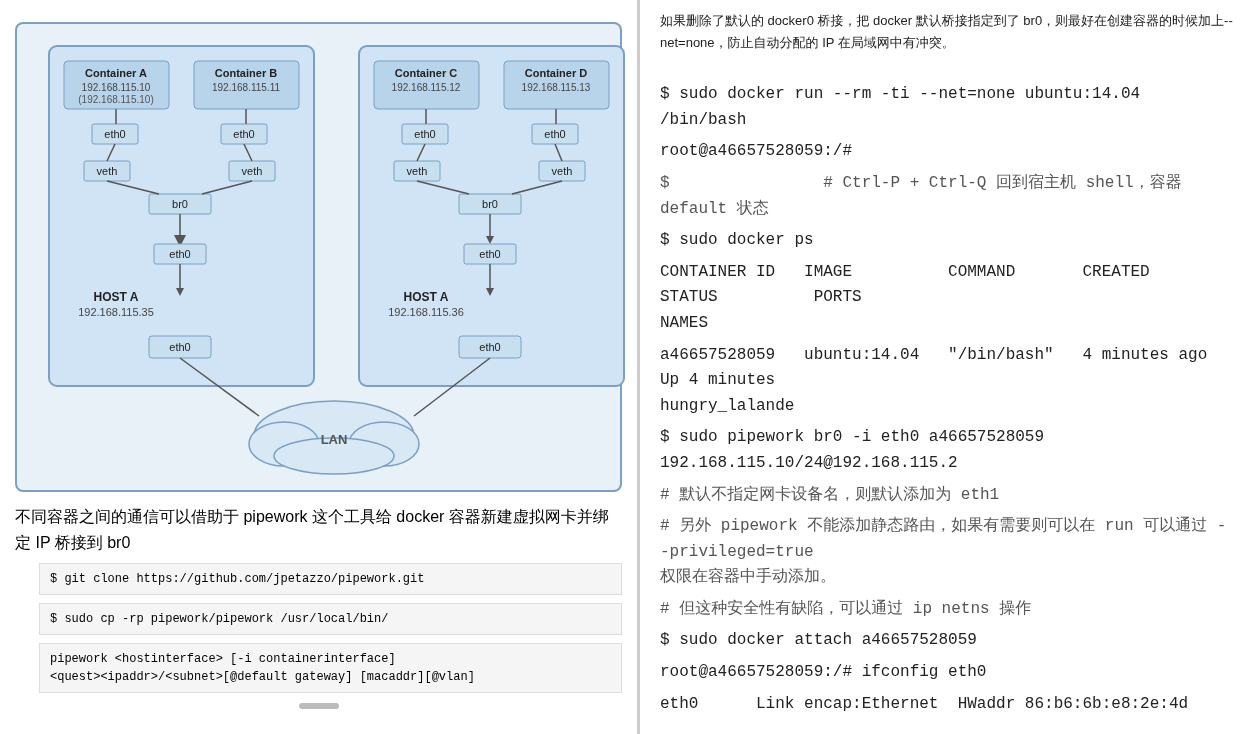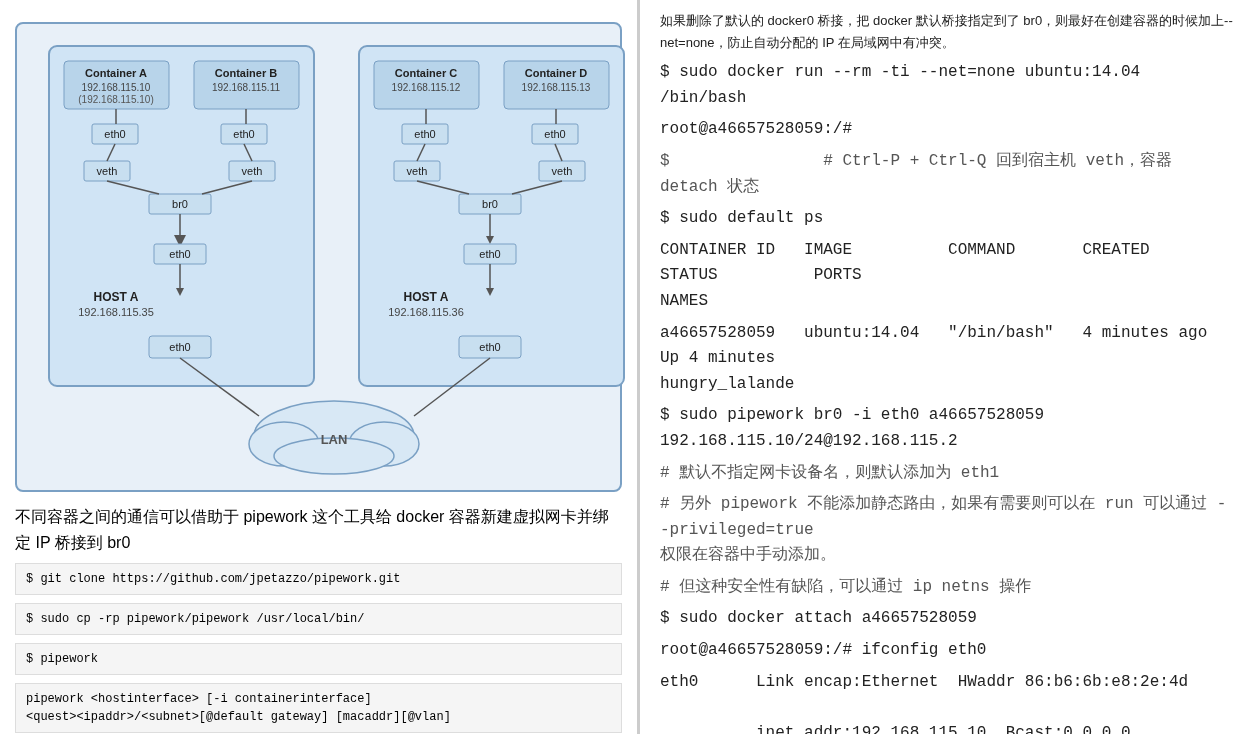--- a/index.html
+++ b/index.html
@@ -47,28 +47,29 @@
     }
     .code-block {
       font-family: 'Courier New', monospace;
       font-size: 12px;
       background: #f5f5f5;
       border: 1px solid #ddd;
       padding: 6px 10px;
       margin-bottom: 8px;
       white-space: pre-wrap;
       line-height: 1.5;
+      margin-left: 24px;
     }
 
     
     .right-intro {
       font-size: 13px;
       line-height: 1.7;
       color: #222;
-      margin-bottom: 6px;
+      margin-bottom: 28px;
     }
     .right-code {
       font-family: 'Courier New', monospace;
       font-size: 16px;
       line-height: 1.6;
       color: #222;
       white-space: pre-wrap;
       margin-bottom: 6px;
     }
     .comment-line {
@@ -195,34 +196,33 @@
           <path d="M0,0 L0,8 L8,4 z" fill="#555"></path>
         </marker>
       </defs>
     </svg>
   </div>
 
   <p class="section-text">不同容器之间的通信可以借助于 pipework 这个工具给 docker 容器新建虚拟网卡并绑定 IP 桥接到 br0</p>
 
   <div class="code-block">$ git clone https://github.com/jpetazzo/pipework.git</div>
   <div class="code-block">$ sudo cp -rp pipework/pipework /usr/local/bin/</div>
-  <div class="code-block">$ pipework</div>
   <div class="code-block">pipework &lt;hostinterface&gt; [-i containerinterface]
 &lt;quest&gt;&lt;ipaddr&gt;/&lt;subnet&gt;[@default gateway] [macaddr][@vlan]</div>
 
   <div style="height:6px;background:#bbb;border-radius:3px;width:40px;margin:10px auto;"></div>
 </div>
 
 <div class="right-panel">
   <p class="right-intro">如果删除了默认的 docker0 桥接，把 docker 默认桥接指定到了 br0，则最好在创建容器的时候加上--net=none，防止自动分配的 IP 在局域网中有冲突。</p>
 
   <pre class="right-code">$ sudo docker run --rm -ti --net=none ubuntu:14.04 /bin/bash</pre>
   <pre class="right-code">root@a46657528059:/#</pre>
-  <pre class="right-code comment-line">$                # Ctrl-P + Ctrl-Q 回到宿主机 veth，容器 detach 状态</pre>
-  <pre class="right-code">$ sudo default ps</pre>
+  <pre class="right-code comment-line">$                # Ctrl-P + Ctrl-Q 回到宿主机 shell，容器 default 状态</pre>
+  <pre class="right-code">$ sudo docker ps</pre>
   <pre class="right-code">CONTAINER ID   IMAGE          COMMAND       CREATED         STATUS          PORTS
 NAMES</pre>
   <pre class="right-code">a46657528059   ubuntu:14.04   "/bin/bash"   4 minutes ago   Up 4 minutes
 hungry_lalande</pre>
   <pre class="right-code">$ sudo pipework br0 -i eth0 a46657528059 192.168.115.10/24@192.168.115.2</pre>
   <pre class="right-code comment-line"># 默认不指定网卡设备名，则默认添加为 eth1</pre>
   <pre class="right-code comment-line"># 另外 pipework 不能添加静态路由，如果有需要则可以在 run 可以通过 --privileged=true
 权限在容器中手动添加。</pre>
   <pre class="right-code comment-line"># 但这种安全性有缺陷，可以通过 ip netns 操作</pre>
   <pre class="right-code">$ sudo docker attach a46657528059</pre>

